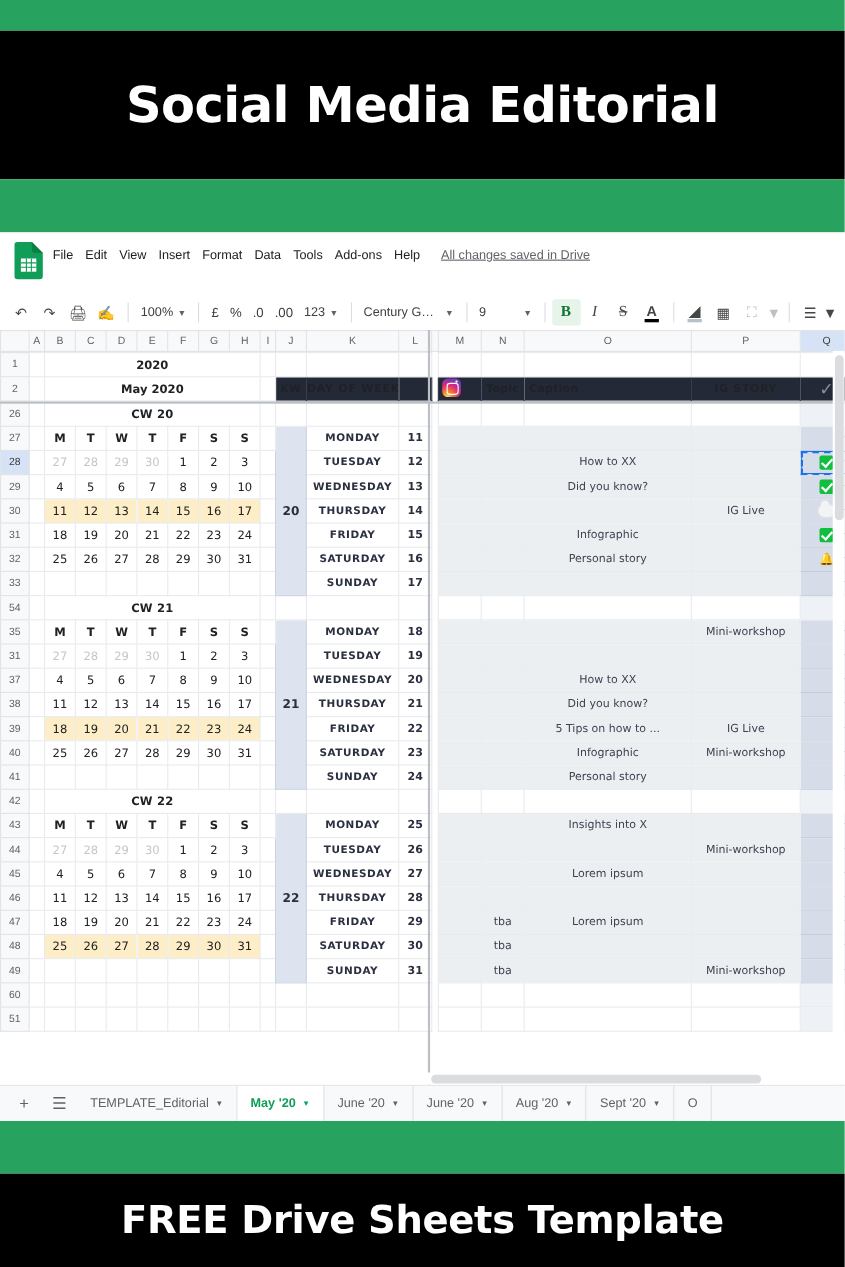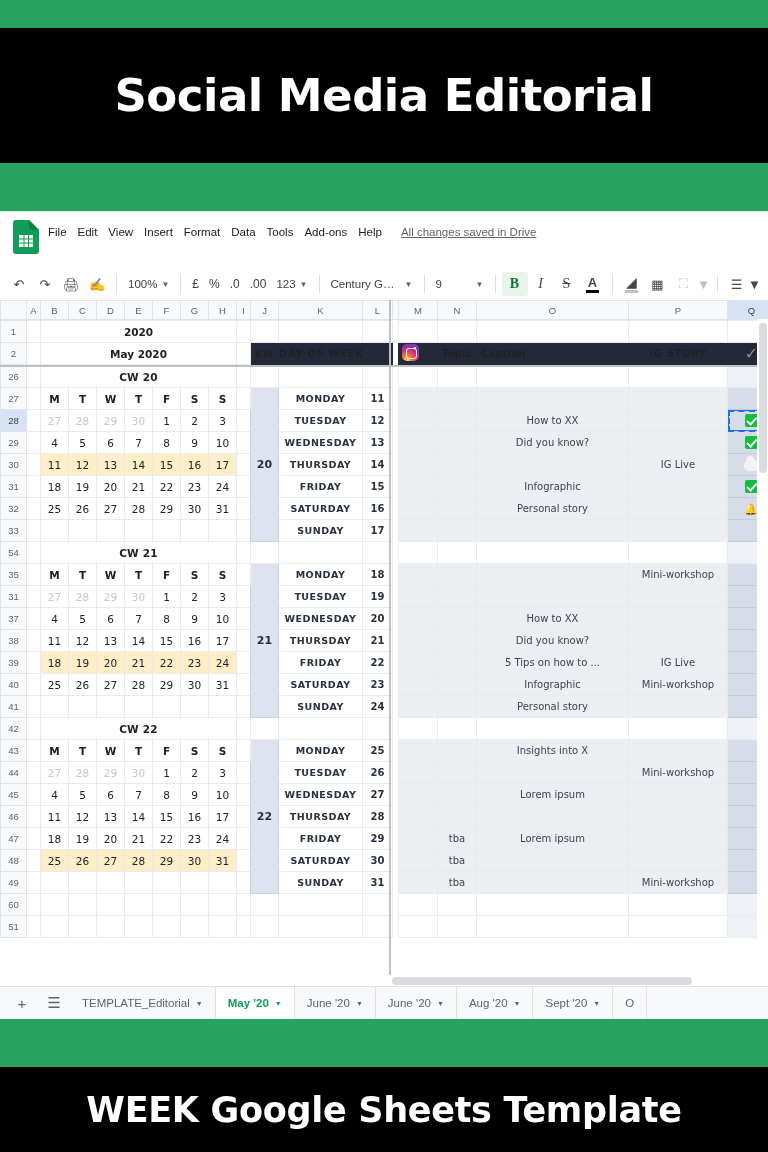--- a/index.html
+++ b/index.html
@@ -993,14 +993,14 @@
       <span class="tcaret">▼</span>
     </span>
     <span class="sheet-tab">
       <span>O</span>
     </span>
   </div>
 </div>
 
 <div id="bot-green" class="banner-green"></div>
 <div id="bot-black" class="banner-black">
-  <div class="title">WEEK Google Sheets Template</div>
+  <div class="title">FREE Drive Sheets Template</div>
 </div>
 
 </body></html>

